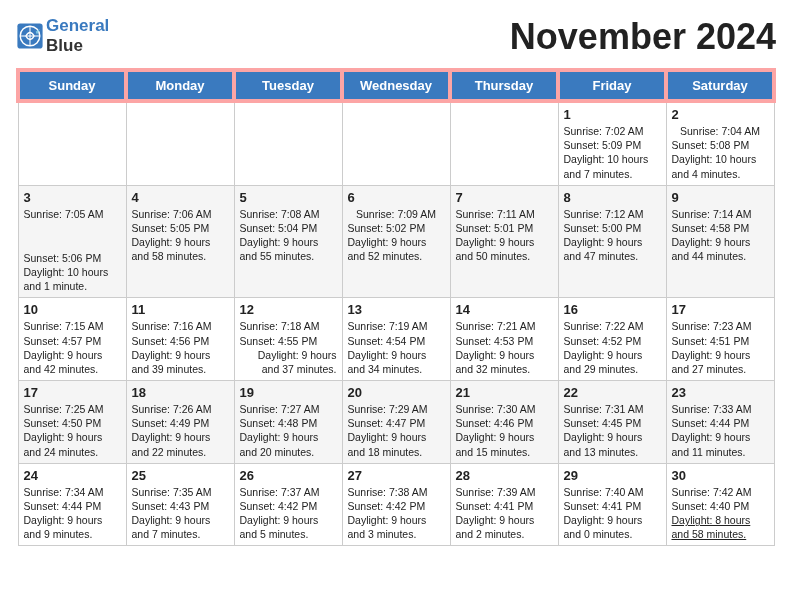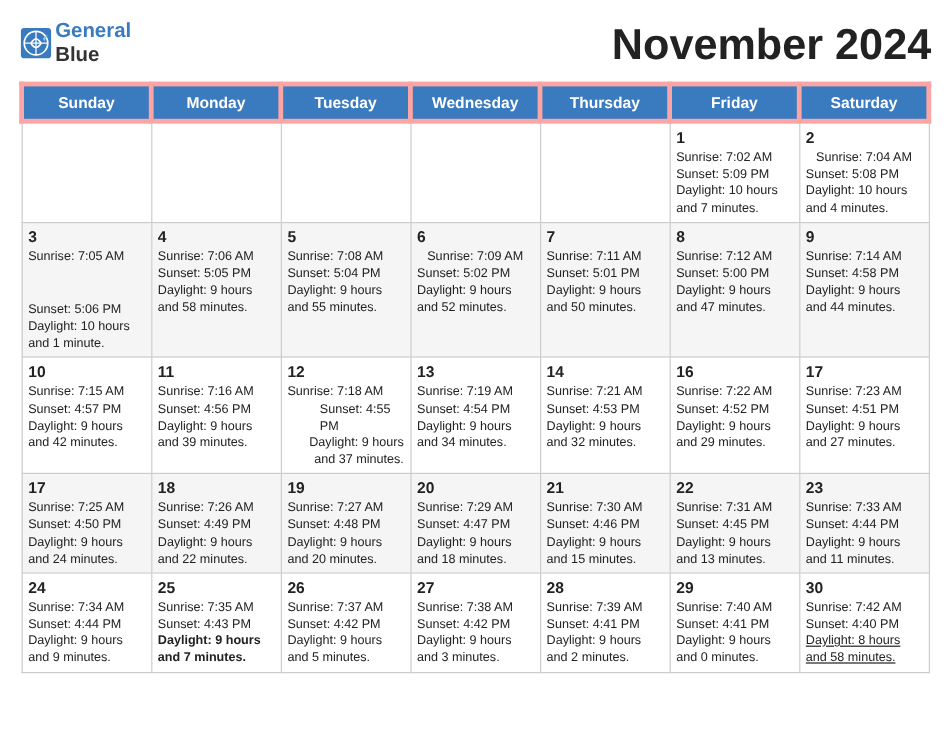--- a/index.html
+++ b/index.html
@@ -185,21 +185,21 @@
         </td>
         <td>
           <span class="day-num">11</span>
           <div style="line-height: 1.35;">Sunrise: 7:16 AM</div>
           <div style="line-height: 1.35;">Sunset: 4:56 PM</div>
           <div style="line-height: 1.35;">Daylight: 9 hours and 39 minutes.</div>
         </td>
         <td>
           <span class="day-num">12</span>
           <div style="line-height: 1.35;">Sunrise: 7:18 AM</div>
-          <div style="line-height: 1.35; margin-left: 27px;">Sunset: 4:55 PM</div>
+          <div style="line-height: 1.35;">Sunset: 4:55 PM</div>
           <div style="line-height: 1.35; text-align: right;">Daylight: 9 hours and 37 minutes.</div>
         </td>
         <td>
           <span class="day-num">13</span>
           <div style="line-height: 1.35;">Sunrise: 7:19 AM</div>
           <div style="line-height: 1.35;">Sunset: 4:54 PM</div>
           <div style="line-height: 1.35;">Daylight: 9 hours and 34 minutes.</div>
         </td>
         <td>
           <span class="day-num">14</span>
@@ -268,21 +268,21 @@
         <td>
           <span class="day-num">24</span>
           <div style="line-height: 1.35;">Sunrise: 7:34 AM</div>
           <div style="line-height: 1.35;">Sunset: 4:44 PM</div>
           <div style="line-height: 1.35;">Daylight: 9 hours and 9 minutes.</div>
         </td>
         <td>
           <span class="day-num">25</span>
           <div style="line-height: 1.35;">Sunrise: 7:35 AM</div>
           <div style="line-height: 1.35;">Sunset: 4:43 PM</div>
-          <div style="line-height: 1.35; font-weight: bold;">Daylight: 9 hours and 7 minutes.</div>
+          <div style="line-height: 1.35;">Daylight: 9 hours and 7 minutes.</div>
         </td>
         <td>
           <span class="day-num">26</span>
           <div style="line-height: 1.35;">Sunrise: 7:37 AM</div>
           <div style="line-height: 1.35;">Sunset: 4:42 PM</div>
           <div style="line-height: 1.35;">Daylight: 9 hours and 5 minutes.</div>
         </td>
         <td>
           <span class="day-num">27</span>
           <div style="line-height: 1.35;">Sunrise: 7:38 AM</div>

